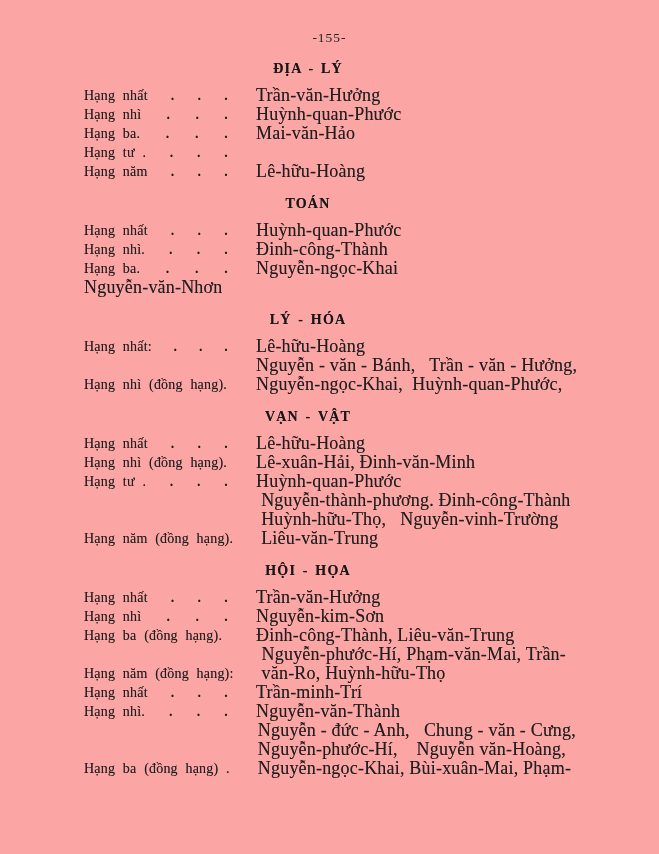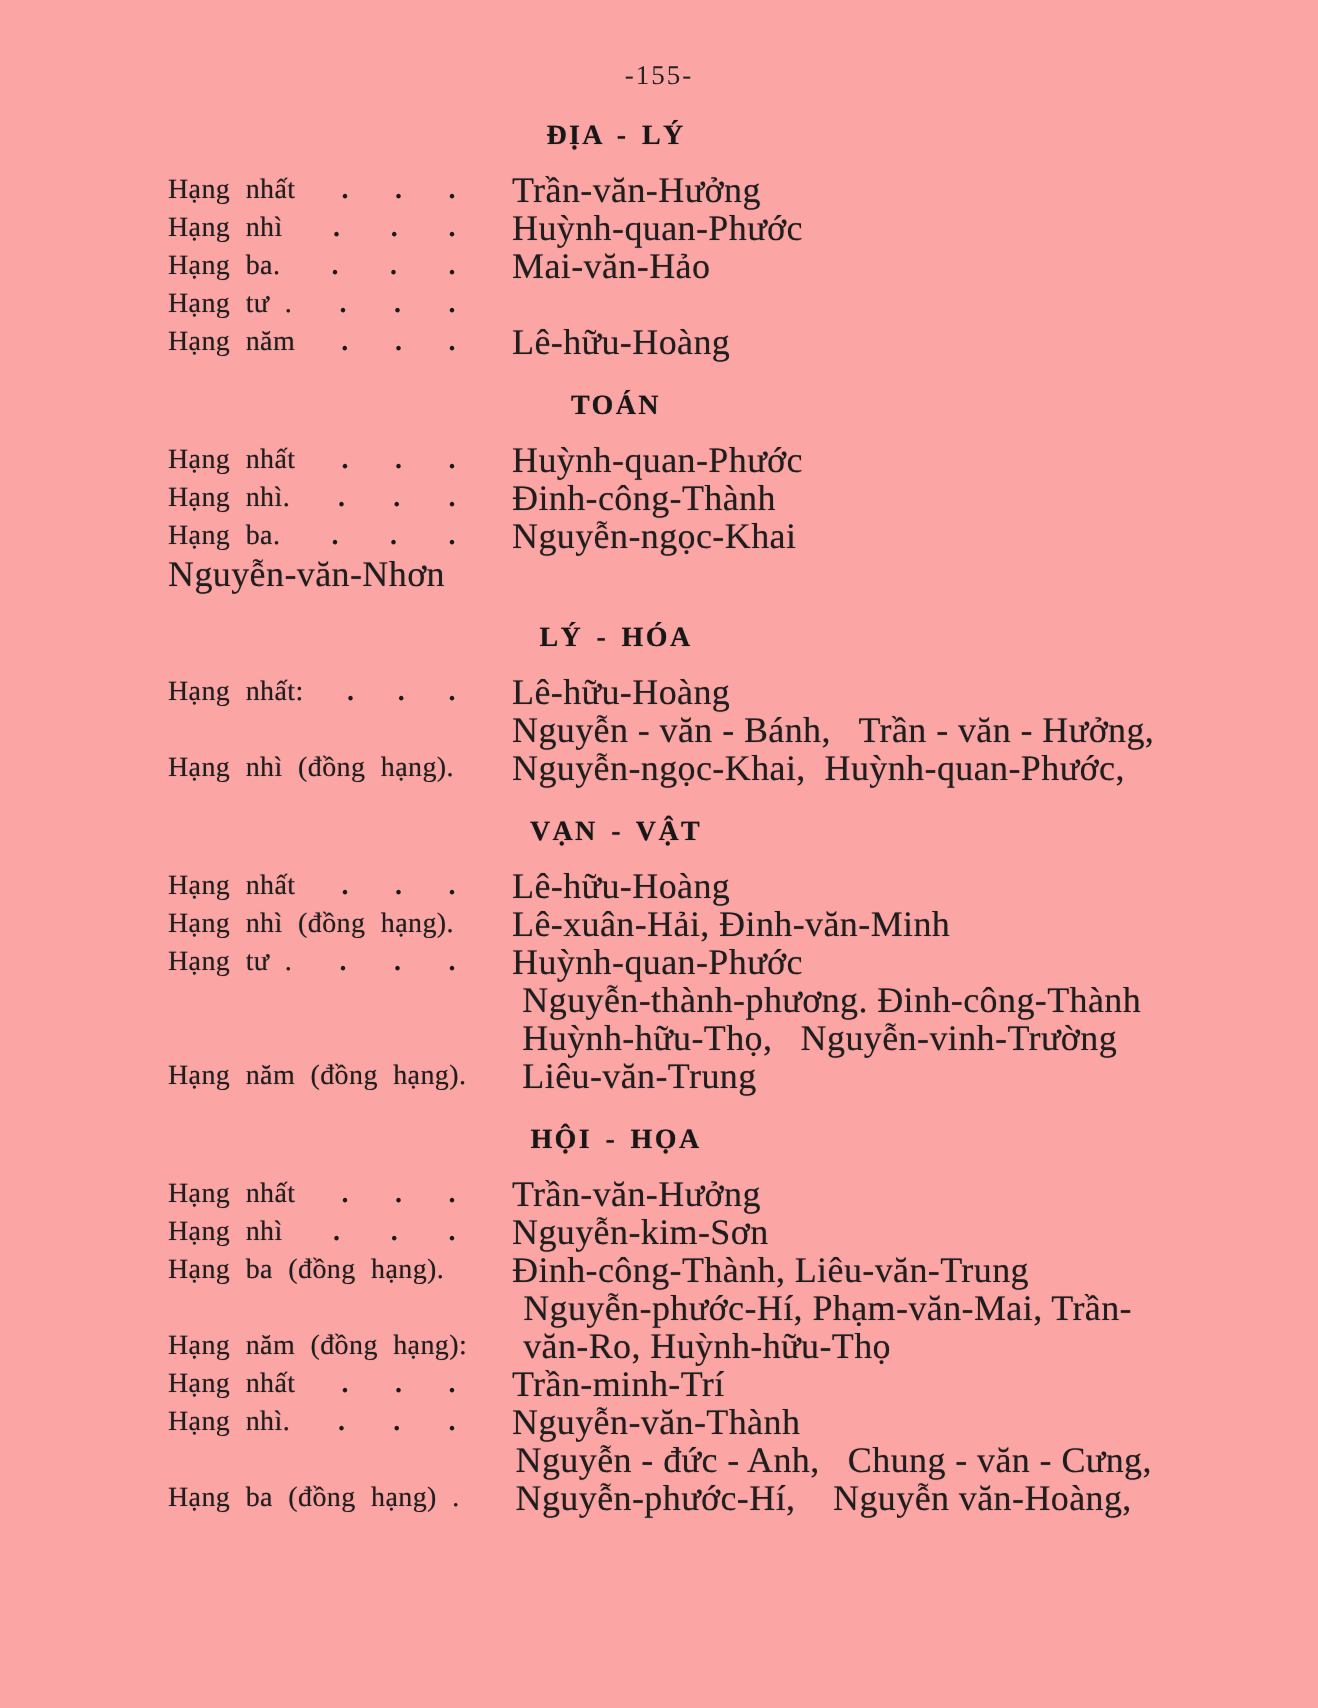--- a/index.html
+++ b/index.html
@@ -293,18 +293,18 @@
               <span class="dot">.</span>
               <span class="dot">.</span>
             </div>
     <div class="names"><div class="name-line">Nguyễn-văn-Thành</div></div>
   </div>
 
   <div class="row">
     <div class="label-cell">
       <span class="label">Hạng ba (đồng hạng) .</span>
     </div>
-    <div class="names"><div class="name-line">Nguyễn - đức - Anh,   Chung - văn - Cưng,</div><div class="name-line">Nguyễn-phước-Hí,    Nguyễn văn-Hoàng,</div></div>
+    <div class="names"><div class="name-line">Nguyễn - đức - Anh,   Chung - văn - Cưng,</div><div class="name-line">Nguyễn-phước-Hí,    Nguyễn văn-Hoàng,</div><div class="name-line">Nguyễn-ngọc-Khai, Bùi-xuân-Mai, Phạm-</div></div>
   </div>
 </div>
   </section>
 </div>
 </div>
 
 </body></html>

